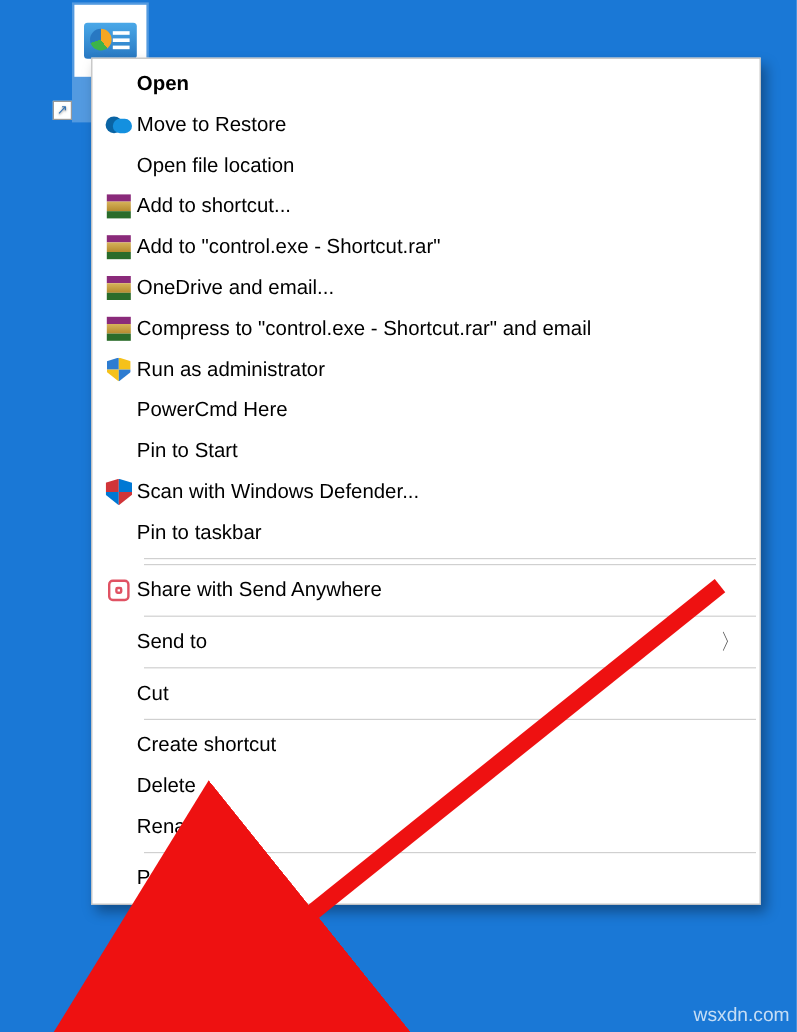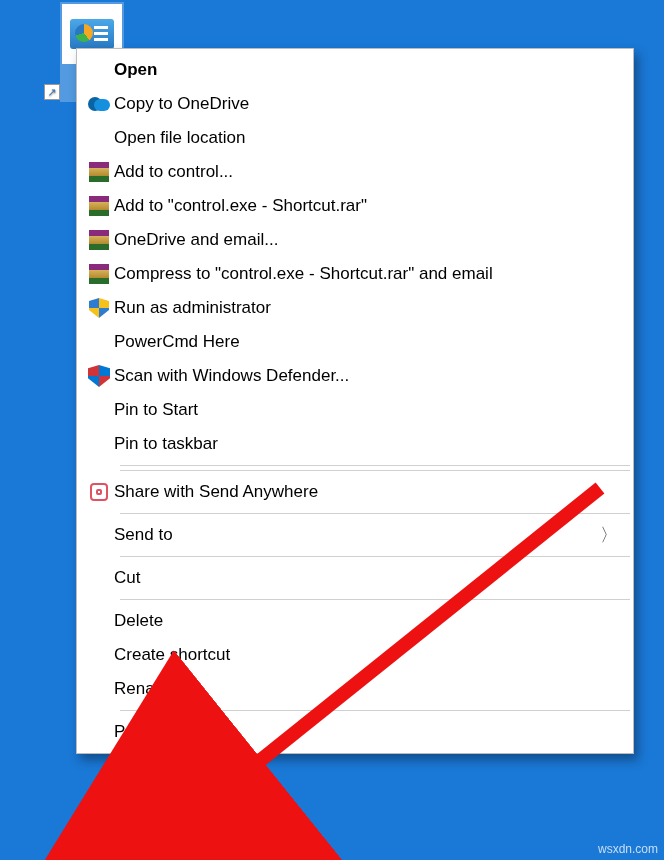--- a/index.html
+++ b/index.html
@@ -124,21 +124,21 @@
   .sendany::after{content:"";position:absolute;inset:4px;border:2px solid #e05263;border-radius:2px;}
   
   .anno-arrow{
     position:absolute;
     pointer-events:none;
     top:0;left:0;
     width:664px;height:860px;
   }
   .watermark{
     position:absolute;right:6px;bottom:4px;
-    font-size:12px;color:rgba(255,255,255,.75);
+    font-size:16px;color:rgba(255,255,255,.75);
     font-family:Arial,sans-serif;
   }
 </style>
 </head>
 <body>
 
 <div class="desktop-icon">
   <div class="sel">
     <div class="tile">
       <div class="cp-glyph"></div>
@@ -155,37 +155,37 @@
 
   <div class="item">
     <span class="ico"></span>
     <span class="lbl bold">Open</span>
   </div>
 
   <div class="item">
     <span class="ico">
         <span class="onedrive"></span>
       </span>
-    <span class="lbl">Copy to OneDrive</span>
+    <span class="lbl">Move to Restore</span>
   </div>
 
   <div class="item">
     <span class="ico"></span>
     <span class="lbl">Open file location</span>
   </div>
 
   <div class="item">
     <span class="ico">
         <span class="winrar">
           <span class="top"></span>
           <span class="mid"></span>
           <span class="bot"></span>
         </span>
       </span>
-    <span class="lbl">Add to control...</span>
+    <span class="lbl">Add to shortcut...</span>
   </div>
 
   <div class="item">
     <span class="ico">
         <span class="winrar">
           <span class="top"></span>
           <span class="mid"></span>
           <span class="bot"></span>
         </span>
       </span>
@@ -225,34 +225,34 @@
       </span>
     <span class="lbl">Run as administrator</span>
   </div>
 
   <div class="item">
     <span class="ico"></span>
     <span class="lbl">PowerCmd Here</span>
   </div>
 
   <div class="item">
+    <span class="ico"></span>
+    <span class="lbl">Pin to Start</span>
+  </div>
+
+  <div class="item">
     <span class="ico">
         <span class="shield-def">
           <div></div>
           <div></div>
           <div></div>
           <div></div>
         </span>
       </span>
     <span class="lbl">Scan with Windows Defender...</span>
-  </div>
-
-  <div class="item">
-    <span class="ico"></span>
-    <span class="lbl">Pin to Start</span>
   </div>
 
   <div class="item">
     <span class="ico"></span>
     <span class="lbl">Pin to taskbar</span>
   </div>
 
   <div class="sep"></div>
 
 
@@ -278,26 +278,26 @@
   <div class="item">
     <span class="ico"></span>
     <span class="lbl">Cut</span>
   </div>
 
 
   <div class="sep"></div>
 
   <div class="item">
     <span class="ico"></span>
+    <span class="lbl">Create shortcut</span>
+  </div>
+
+  <div class="item">
+    <span class="ico"></span>
     <span class="lbl">Delete</span>
-  </div>
-
-  <div class="item">
-    <span class="ico"></span>
-    <span class="lbl">Create shortcut</span>
   </div>
 
   <div class="item">
     <span class="ico"></span>
     <span class="lbl">Rename</span>
   </div>
 
   <div class="sep"></div>
 
   <div class="item">

